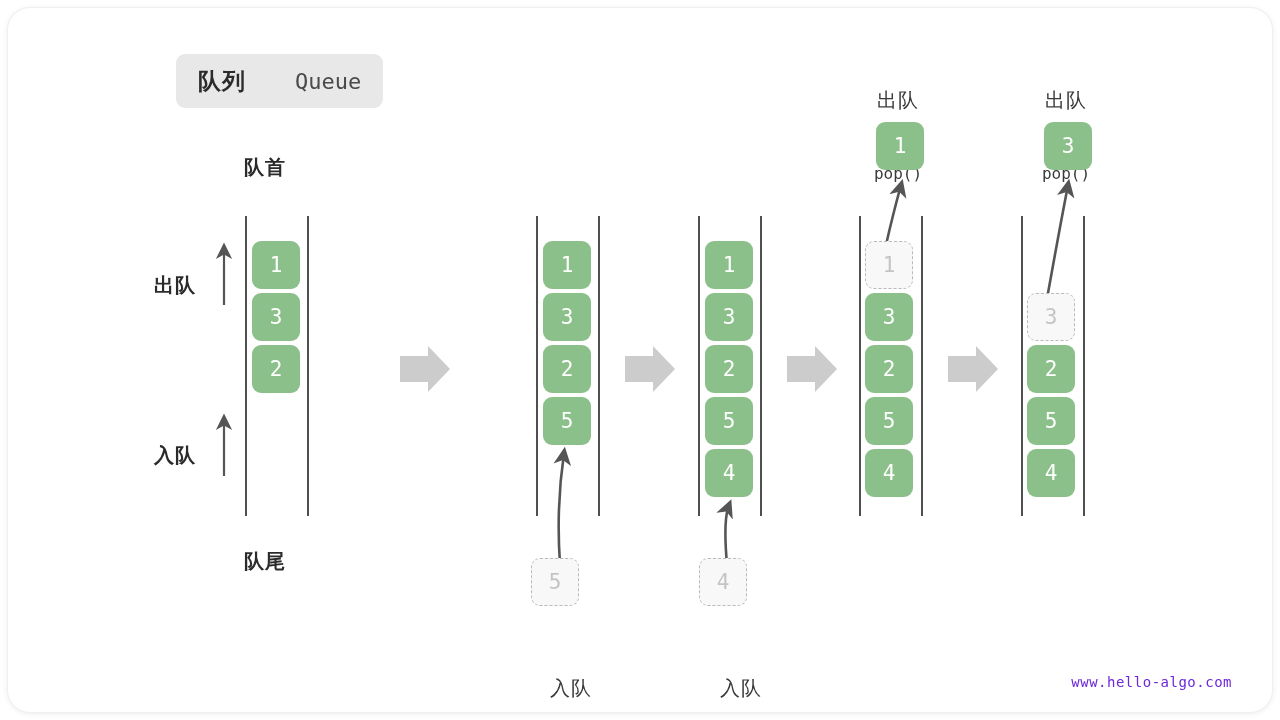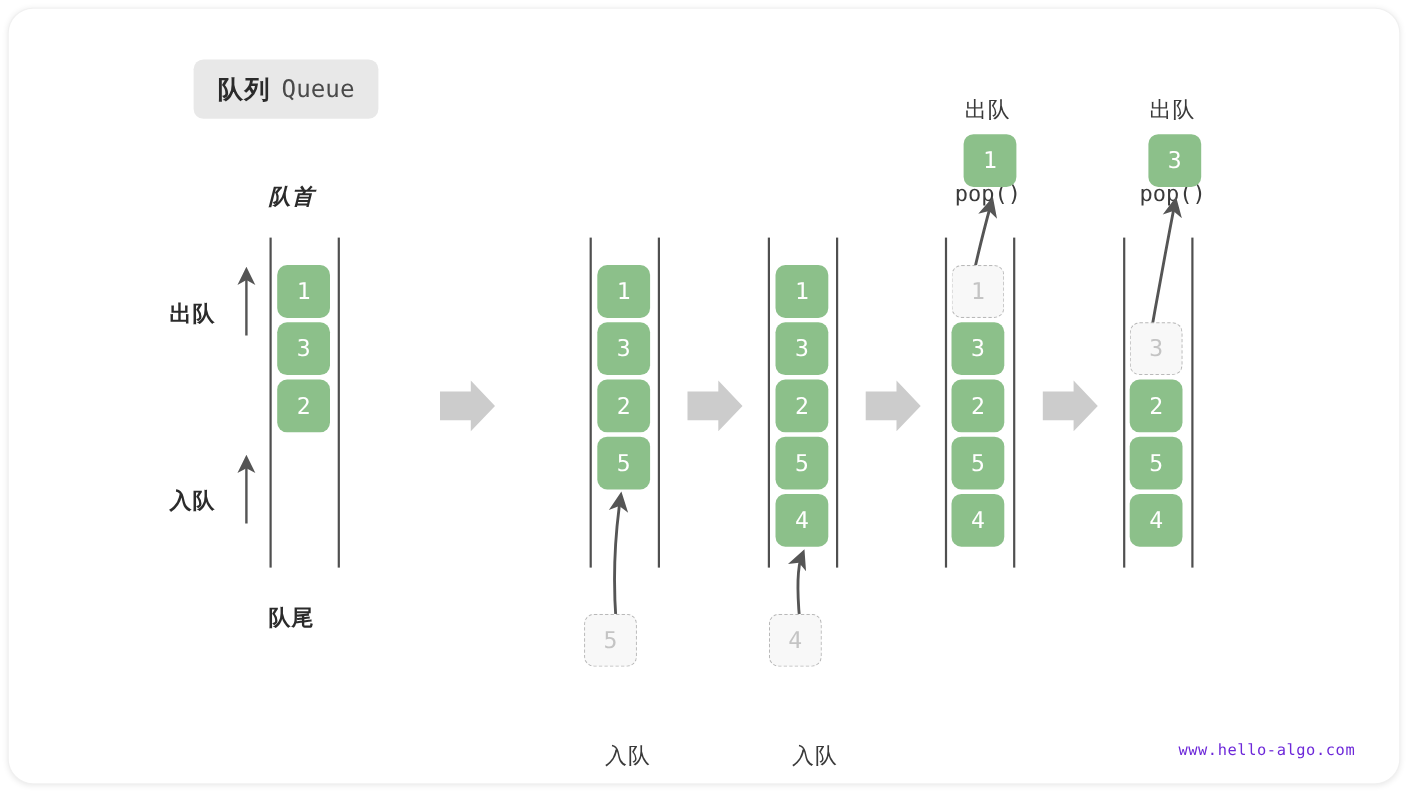--- a/index.html
+++ b/index.html
@@ -9,59 +9,59 @@
         background:#ffffff;border-radius:22px;
         box-shadow:0 0 0 1px #f0f0f0, 0 1px 6px rgba(0,0,0,.10);}
   .stage-canvas{position:absolute;left:0;top:0;width:1280px;height:720px;}
 
   
   .title-badge{position:absolute;left:168px;top:46px;height:54px;
       display:flex;align-items:center;gap:10px;padding:0 22px;
       background:#e8e8e8;border-radius:9px;}
   .title-cn{font-size:23px;font-weight:bold;color:#2b2b2b;letter-spacing:1px;}
   .title-en{font-size:22px;color:#4a4a4a;
-      font-family:"DejaVu Sans Mono","Liberation Mono",monospace;}
+      font-family:"DejaVu Sans Mono","Liberation Mono",monospace;margin-left:39px;}
 
   
   .rail{position:absolute;width:1.6px;background:#4f4f4f;}
 
   
   .cell{position:absolute;width:48px;height:48px;border-radius:9px;
       display:flex;align-items:center;justify-content:center;
       font-family:"DejaVu Sans Mono","Liberation Mono",monospace;
       font-size:21px;}
   .cell.filled{background:#8cc08a;color:#ffffff;}
   .cell.ghost{background:#f8f8f8;color:#c4c4c4;
       border:1.8px dashed #b9b9b9;box-sizing:border-box;}
 
   
   .lbl{position:absolute;white-space:pre;}
   .lbl-head{font-size:20px;font-weight:bold;color:#2b2b2b;letter-spacing:1px;}
   .lbl-side{font-size:20px;font-weight:bold;color:#2b2b2b;letter-spacing:1px;}
   .op{position:absolute;text-align:center;white-space:pre;line-height:1.45;}
   .op .op-cn{font-size:20px;color:#3a3a3a;letter-spacing:1px;}
-  .op .op-code{font-size:20px;color:#3a3a3a;
+  .op .op-code{font-size:16px;color:#3a3a3a;
       font-family:"DejaVu Sans Mono","Liberation Mono",monospace;}
   .op .op-arg{color:#3f9142;font-weight:bold;}
 
   .watermark{position:absolute;right:40px;bottom:22px;font-size:14px;
       color:#6d28d9;letter-spacing:.5px;
       font-family:"DejaVu Sans Mono","Liberation Mono",monospace;}
 </style>
 </head>
 <body>
 
 <div class="card">
 
   <div class="title-badge">
     <span class="title-cn">队列</span>
     <span class="title-en">Queue</span>
   </div>
 
-  <div class="lbl lbl-head" style="left:236px;top:157px;font-style:italic;">队首</div>
+  <div class="lbl lbl-head" style="left:236px;top:146px;">队首</div>
   <div class="lbl lbl-head" style="left:236px;top:540px;">队尾</div>
   <div class="lbl lbl-side" style="left:146px;top:264px;">出队</div>
   <div class="lbl lbl-side" style="left:146px;top:434px;">入队</div>
 
   <div class="op" style="left:468px;top:620px;width:190px;">
     <div class="op-cn">入队</div>
     
   </div>
 
   <div class="op" style="left:638px;top:620px;width:190px;">

